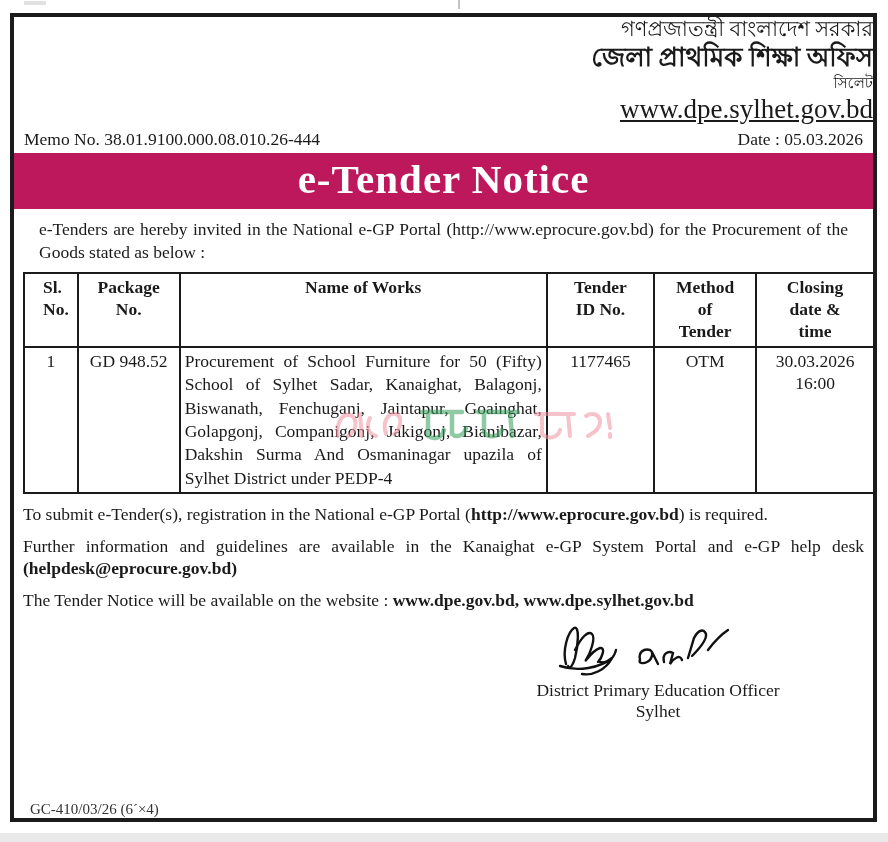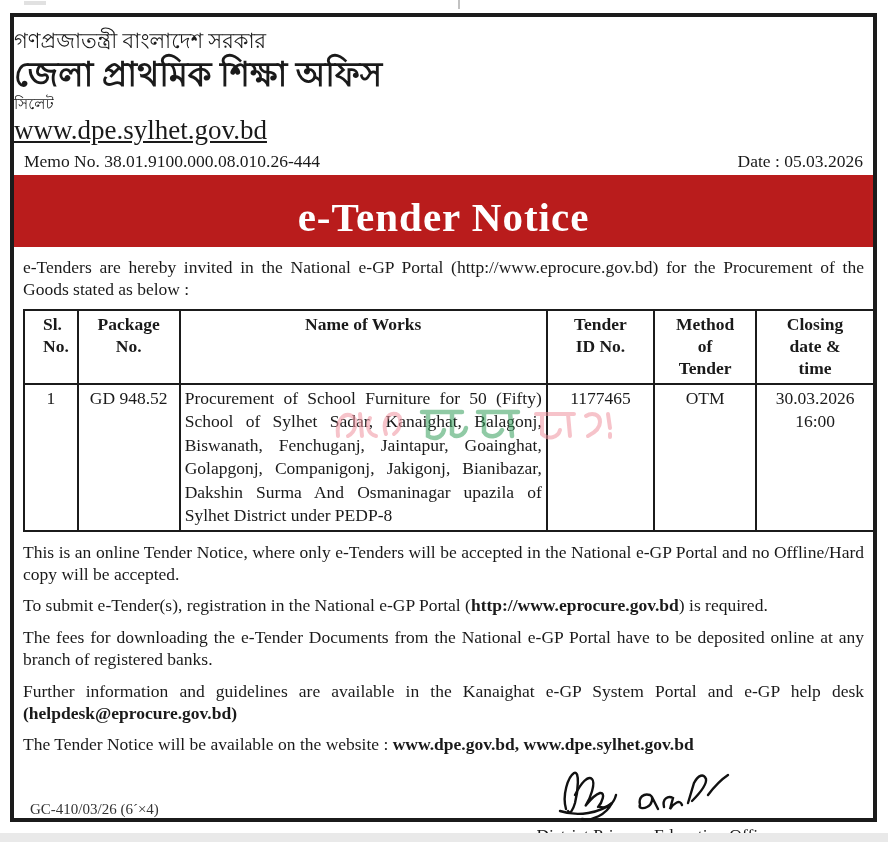--- a/index.html
+++ b/index.html
@@ -15,42 +15,42 @@
   .scan-mark-a{position:absolute;left:24px;top:1px;width:22px;height:4px;background:#c9c9c9;opacity:.55;}
   .scan-mark-b{position:absolute;left:458px;top:0;width:2px;height:9px;background:#9a9a9a;opacity:.6;}
   
   .bottom-bar{position:absolute;left:0;bottom:0;width:100%;height:9px;background:#e9e9e9;}
 
   .doc{
     position:absolute;left:10px;top:13px;right:11px;bottom:20px;
     border:4px solid #1b1b1b;
     background:#ffffff;
   }
-  .doc-header{text-align:left;padding-top:12px;line-height:1.15;}
+  .doc-header{text-align:right;padding-top:0;line-height:1.15;}
   .gov-line{font-size:21px;}
-  .office-line{font-size:34px;font-weight:bold;margin-top:2px;}
+  .office-line{font-size:26px;font-weight:bold;margin-top:2px;}
   .district-line{font-size:15px;margin-top:2px;}
   .website-line{font-size:27px;text-decoration:underline;margin-top:2px;}
 
   .memo-row{
     display:flex;justify-content:space-between;
     padding:4px 10px 3px 10px;font-size:17.5px;text-align:center;
   }
 
   .banner{
-    background:#b91c1c;color:#ffffff;
+    background:#be185d;color:#ffffff;
     text-align:center;
-    padding:18px 0 6px 0;
+    padding:2px 0 6px 0;
   }
   .banner-title{
     font-size:41px;font-weight:bold;letter-spacing:1px;
   }
 
   .content{padding:2px 9px 0 9px;}
-  .content p{margin:7px 0;font-size:17.5px;line-height:1.28;text-align:justify;}
+  .content p{margin:7px 16px;font-size:17.5px;line-height:1.28;text-align:justify;}
 
   table.tender{
     border-collapse:collapse;
     margin:9px 0 2px 0;
     width:852px;
     table-layout:fixed;
   }
   table.tender th, table.tender td{
     border:2px solid #1b1b1b;
     font-size:17.5px;
@@ -137,35 +137,33 @@
             <th>Method of
 Tender</th>
             <th>Closing
 date &amp; time</th>
           </tr>
         </thead>
         <tbody>
           <tr>
             <td class="c">1</td>
             <td class="c">GD 948.52</td>
-            <td class="name-cell">Procurement of School Furniture for 50 (Fifty) School of Sylhet Sadar, Kanaighat, Balagonj, Biswanath, Fenchuganj, Jaintapur, Goainghat, Golapgonj, Companigonj, Jakigonj, Bianibazar, Dakshin Surma And Osmaninagar upazila of Sylhet District under PEDP-8</td>
+            <td class="name-cell">Procurement of School Furniture for 50 (Fifty) School of Sylhet Sadar, Kanaighat, Balagonj, Biswanath, Fenchuganj, Jaintapur, Goainghat, Golapgonj, Companigonj, Jakigonj, Bianibazar, Dakshin Surma And Osmaninagar upazila of Sylhet District under PEDP-4</td>
             <td class="c">1177465</td>
             <td class="c">OTM</td>
             <td class="c">30.03.2026
 16:00</td>
           </tr>
         </tbody>
       </table>
 
       <div class="notes">
-        <p>This is an online Tender Notice, where only e-Tenders will be accepted in the National e-GP Portal and no Offline/Hard copy will be accepted.</p>
         <p>
           <span>To submit e-Tender(s), registration in the National e-GP Portal (</span><span class="b">http://www.eprocure.gov.bd</span><span>) is required.</span>
         </p>
-        <p>The fees for downloading the e-Tender Documents from the National e-GP Portal have to be deposited online at any branch of registered banks.</p>
         <p>
           <span>Further information and guidelines are available in the Kanaighat e-GP System Portal and e-GP help desk </span><span class="b">(helpdesk@eprocure.gov.bd)</span>
         </p>
         <p>
           <span>The Tender Notice will be available on the website : </span><span class="b">www.dpe.gov.bd, www.dpe.sylhet.gov.bd</span>
         </p>
       </div>
 
       <div class="sig-block">
         <svg class="sig-scribble" width="220" height="62" viewBox="0 0 220 62">

